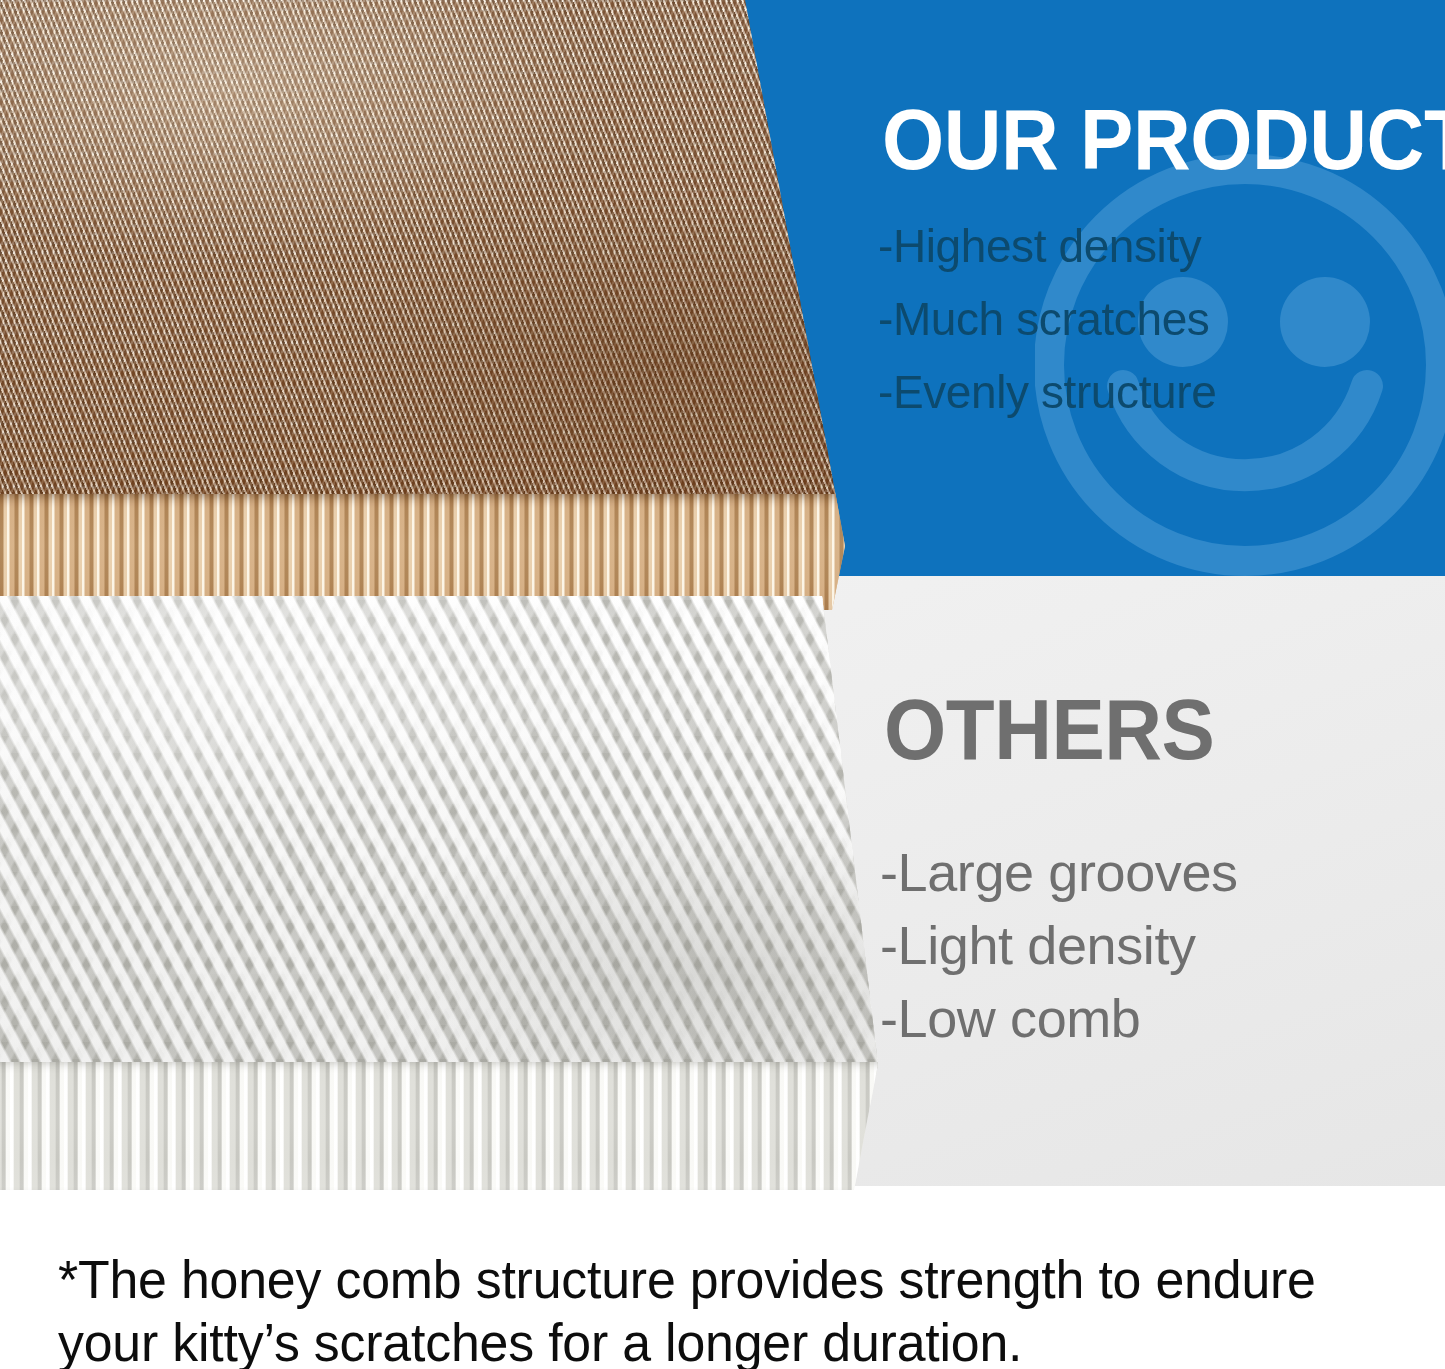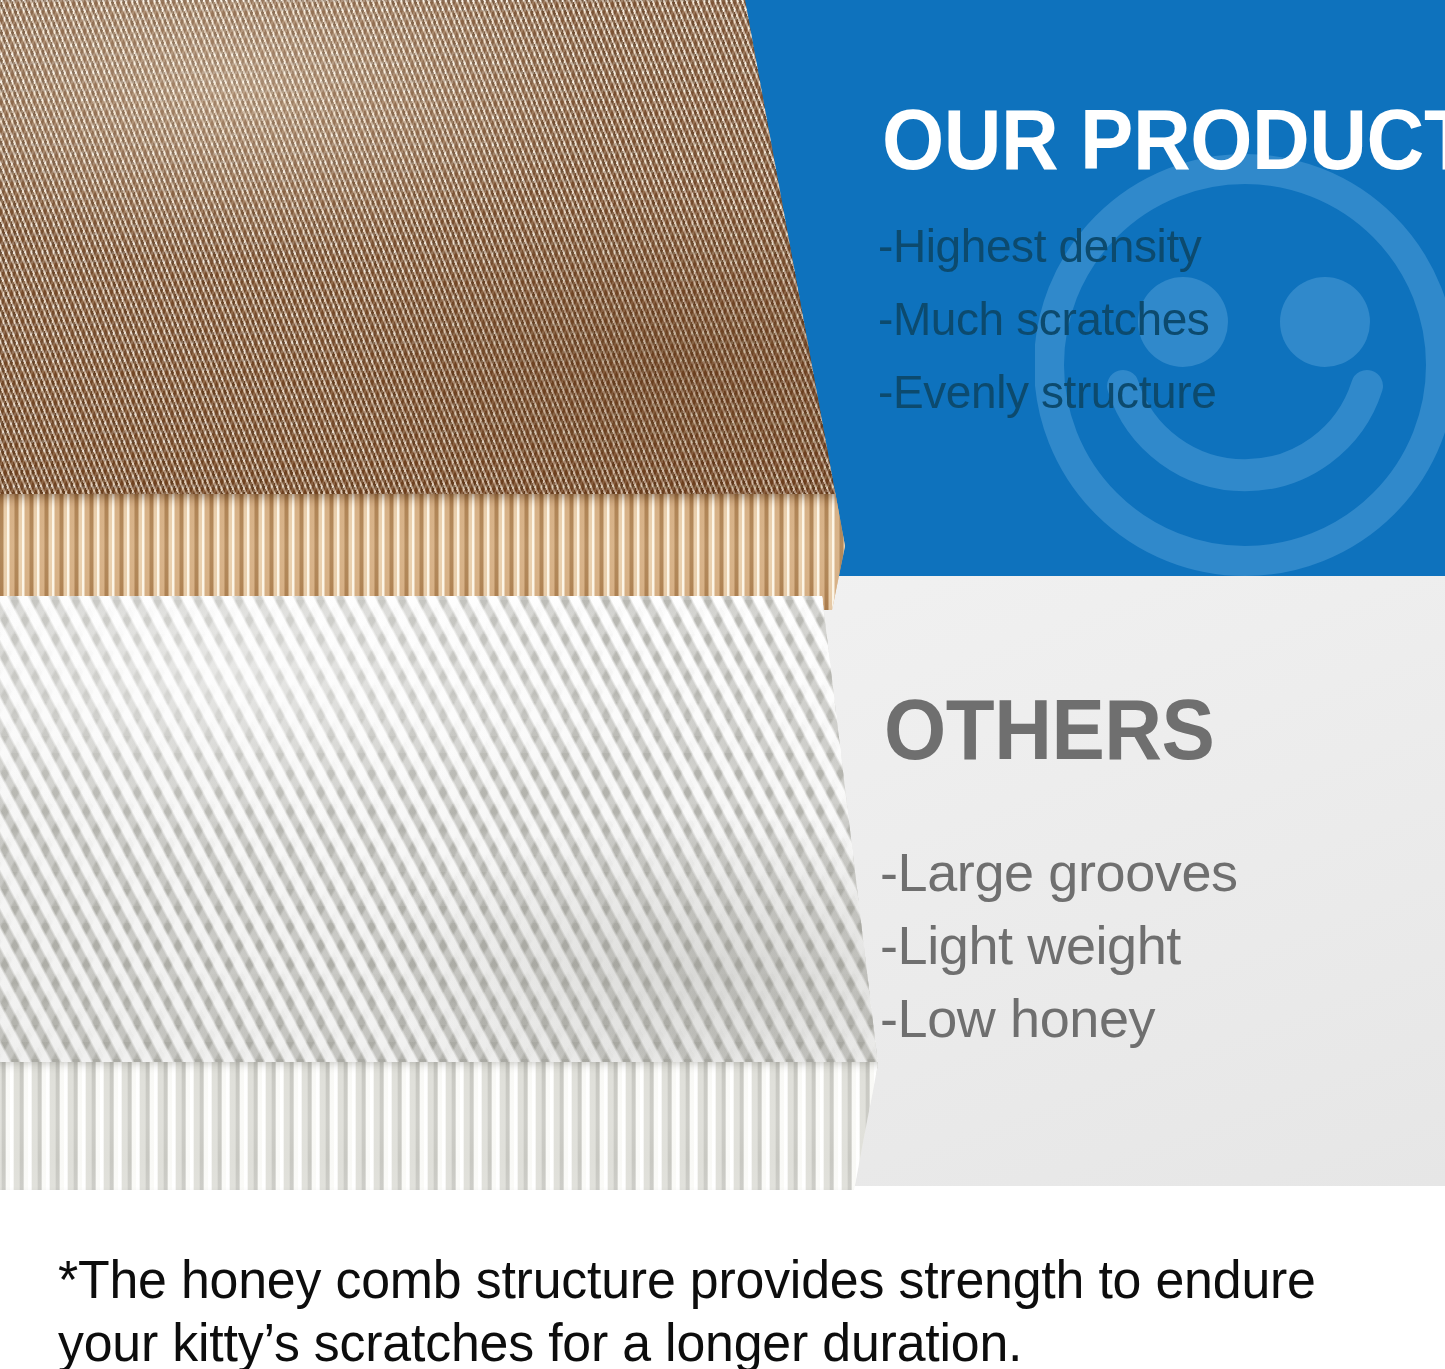--- a/index.html
+++ b/index.html
@@ -196,19 +196,19 @@
   <ul class="bullets bullets-product">
     <li>-Highest density</li>
     <li>-Much scratches</li>
     <li>-Evenly structure</li>
   </ul>
 
   <div class="heading heading-others">OTHERS</div>
 
   <ul class="bullets bullets-others">
     <li>-Large grooves</li>
-    <li>-Light weight</li>
-    <li>-Low honey</li>
+    <li>-Light density</li>
+    <li>-Low comb</li>
   </ul>
 
   <div class="footer">*The honey comb structure provides strength to endure your kitty’s scratches for a longer duration.</div>
 
 </div>
 
 </body></html>

